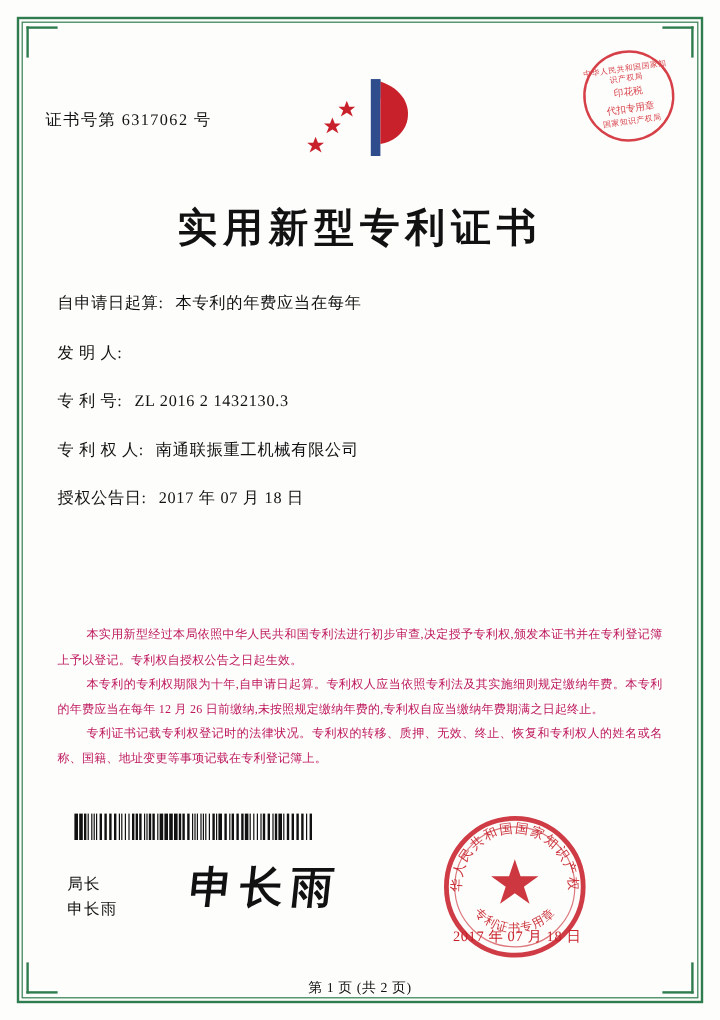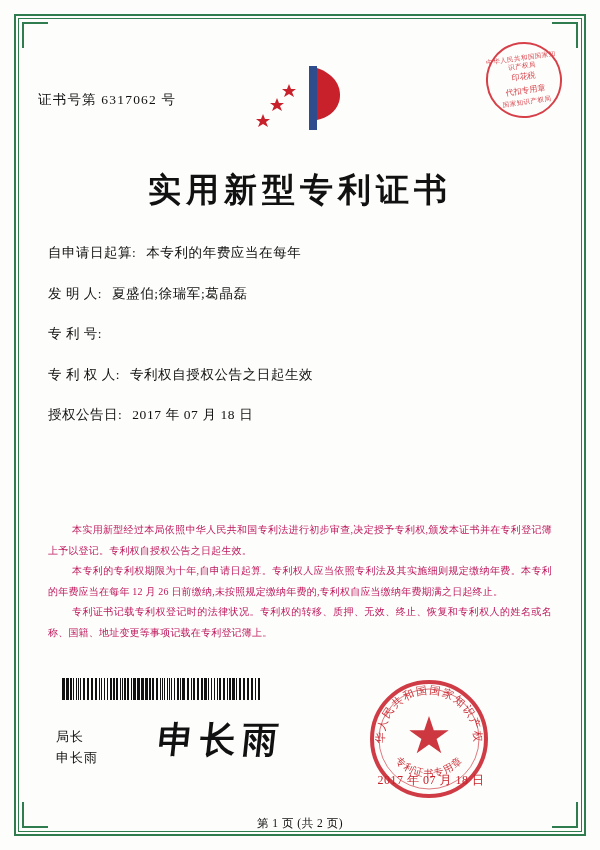--- a/index.html
+++ b/index.html
@@ -247,28 +247,28 @@
 
   <div class="title">实用新型专利证书</div>
 
   <div class="fields">
     <div class="field-row">
       <span class="field-label">自申请日起算:</span>
       <span class="field-value">本专利的年费应当在每年</span>
     </div>
     <div class="field-row">
       <span class="field-label">发 明 人:</span>
-      <span class="field-value">夏盛伯;徐瑞军;葛晶磊</span>
     </div>
     <div class="field-row">
       <span class="field-label">专 利 号:</span>
+      <span class="field-value">ZL 2016 2 1432130.3</span>
     </div>
     <div class="field-row">
       <span class="field-label">专 利 权 人:</span>
-      <span class="field-value">专利权自授权公告之日起生效</span>
+      <span class="field-value">南通联振重工机械有限公司</span>
     </div>
     <div class="field-row">
       <span class="field-label">授权公告日:</span>
       <span class="field-value">2017 年 07 月 18 日</span>
     </div>
   </div>
 
   <div class="body-text">
     <p>本实用新型经过本局依照中华人民共和国专利法进行初步审查,决定授予专利权,颁发本证书并在专利登记簿上予以登记。专利权自授权公告之日起生效。</p>
     <p>本专利的专利权期限为十年,自申请日起算。专利权人应当依照专利法及其实施细则规定缴纳年费。本专利的年费应当在每年 12 月 26 日前缴纳,未按照规定缴纳年费的,专利权自应当缴纳年费期满之日起终止。</p>

